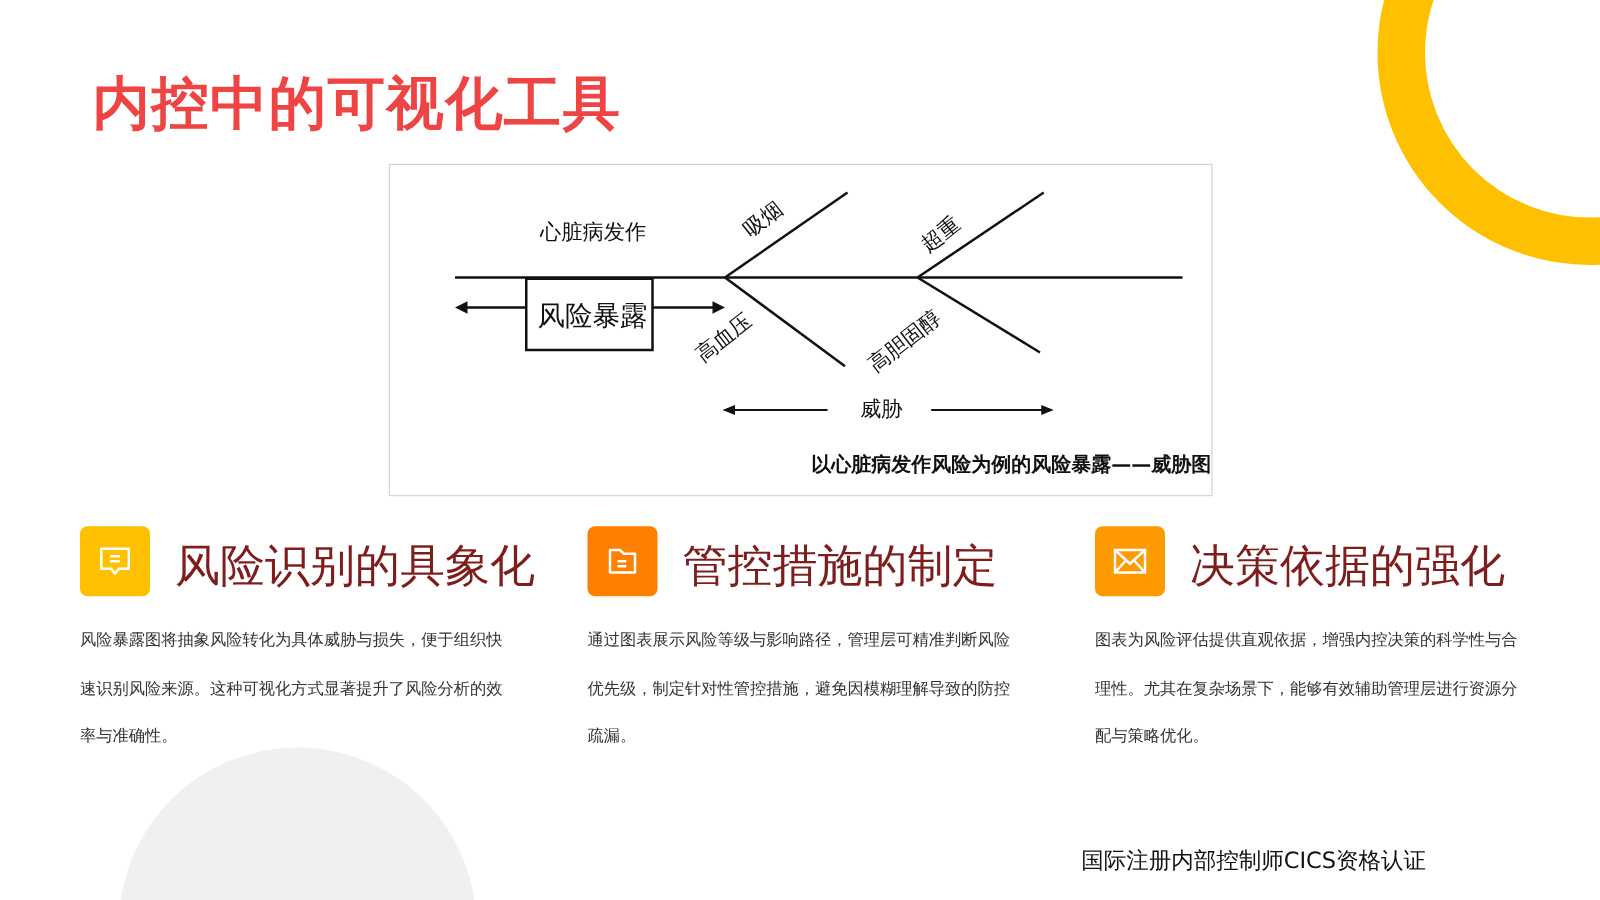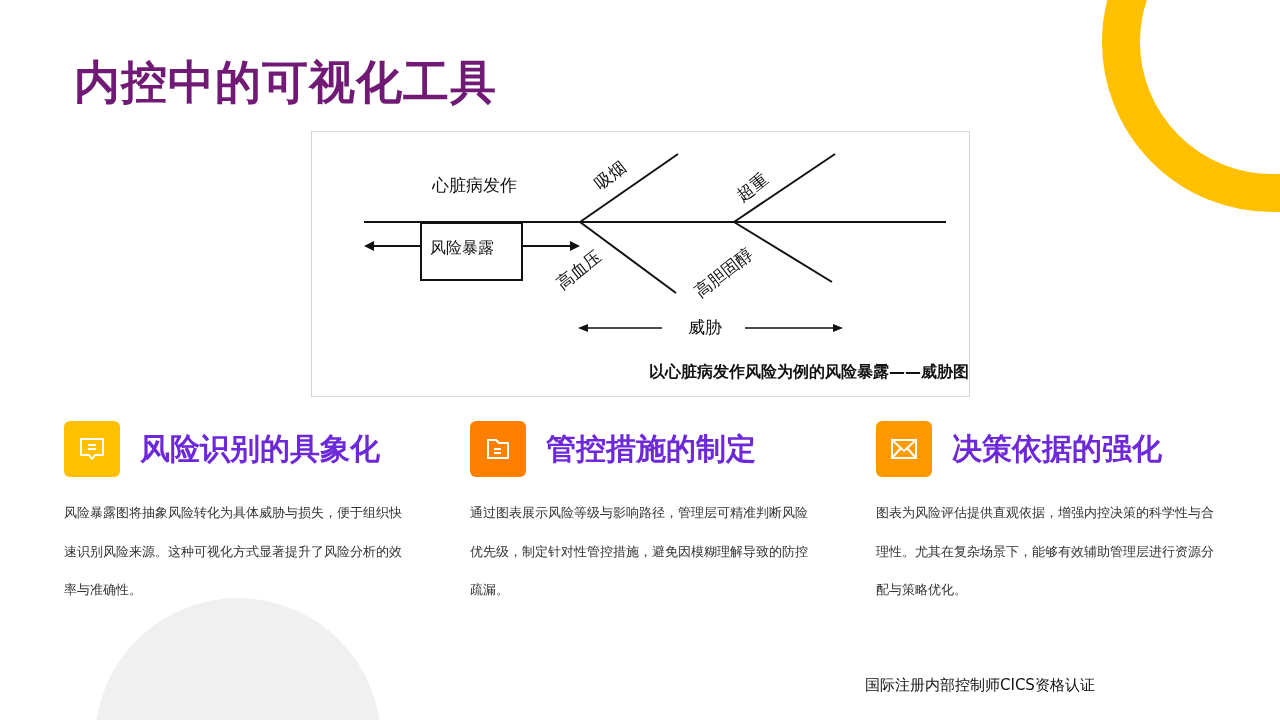--- a/index.html
+++ b/index.html
@@ -12,21 +12,21 @@
       border: 38px solid #FFC000;
     }
     .deco-circle {
       position: absolute; left: 95px; top: 598px;
       width: 286px; height: 286px; border-radius: 50%;
       background: #f0f0f0;
     }
 
     .page-title {
       position: absolute; left: 74px; top: 52px;
-      font-size: 46px; font-weight: bold; color: #701a75; letter-spacing: 1px;
+      font-size: 46px; font-weight: bold; color: #ef4444; letter-spacing: 1px;
       font-family: "DejaVu Sans", sans-serif;
     }
 
     .figure {
       position: absolute; left: 311px; top: 131px;
       width: 659px; height: 266px;
       border: 1px solid #d6d6d6; background: #fff; padding-left: 36px;
     }
     .figure svg { position: absolute; left: 0; top: 0; }
     .fig-label {
@@ -39,30 +39,30 @@
       font-family: "DejaVu Sans", sans-serif;
     }
 
     .card { position: absolute; top: 421px; width: 360px; }
     .card-icon {
       position: absolute; left: 0; top: 0; width: 56px; height: 56px;
       border-radius: 6px; display: flex; align-items: center; justify-content: center;
     }
     .card-title {
       position: absolute; left: 76px; top: 8px;
-      font-size: 30px; font-weight: bold; color: #6d28d9; white-space: nowrap;
+      font-size: 36px; font-weight: normal; color: #7f1d1d; white-space: nowrap;
     }
     .card-body {
       position: absolute; left: 0; top: 73px; width: 350px;
       font-size: 13px; line-height: 38.5px; color: #333;
     }
 
     .footer-text {
       position: absolute; left: 865px; top: 676px;
-      font-size: 15px; color: #111; white-space: nowrap;
+      font-size: 18px; color: #111; white-space: nowrap;
     }
   </style>
 </head>
 <body>
 
 <div class="deco-ring"></div>
 <div class="deco-circle"></div>
 
 <h1 class="page-title">内控中的可视化工具</h1>
 
@@ -89,21 +89,21 @@
     </g>
     <g fill="#111">
       <polygon points="52,114 62,109 62,119"></polygon>
       <polygon points="268,114 258,109 258,119"></polygon>
       <polygon points="266,196 276,192 276,200"></polygon>
       <polygon points="531,196 521,192 521,200"></polygon>
     </g>
   </svg>
 
   <div class="fig-label" style="left:120px; top:42px;">心脏病发作</div>
-  <div class="fig-label" style="left:118px; top:106px; font-size:16px;">风险暴露</div>
+  <div class="fig-label" style="left:118px; top:106px; font-size:22px;">风险暴露</div>
   <div class="fig-label" style="left:292px; top:40px; transform:rotate(-38deg); transform-origin:left bottom;">吸烟</div>
   <div class="fig-label" style="left:254px; top:140px; transform:rotate(-38deg); transform-origin:left bottom;">高血压</div>
   <div class="fig-label" style="left:434px; top:52px; transform:rotate(-38deg); transform-origin:left bottom;">超重</div>
   <div class="fig-label" style="left:392px; top:148px; transform:rotate(-38deg); transform-origin:left bottom;">高胆固醇</div>
   <div class="fig-label" style="left:376px; top:184px;">威胁</div>
 
   <div class="fig-caption">以心脏病发作风险为例的风险暴露——威胁图</div>
 </div>
 
 <div class="card" style="left:64px;">

